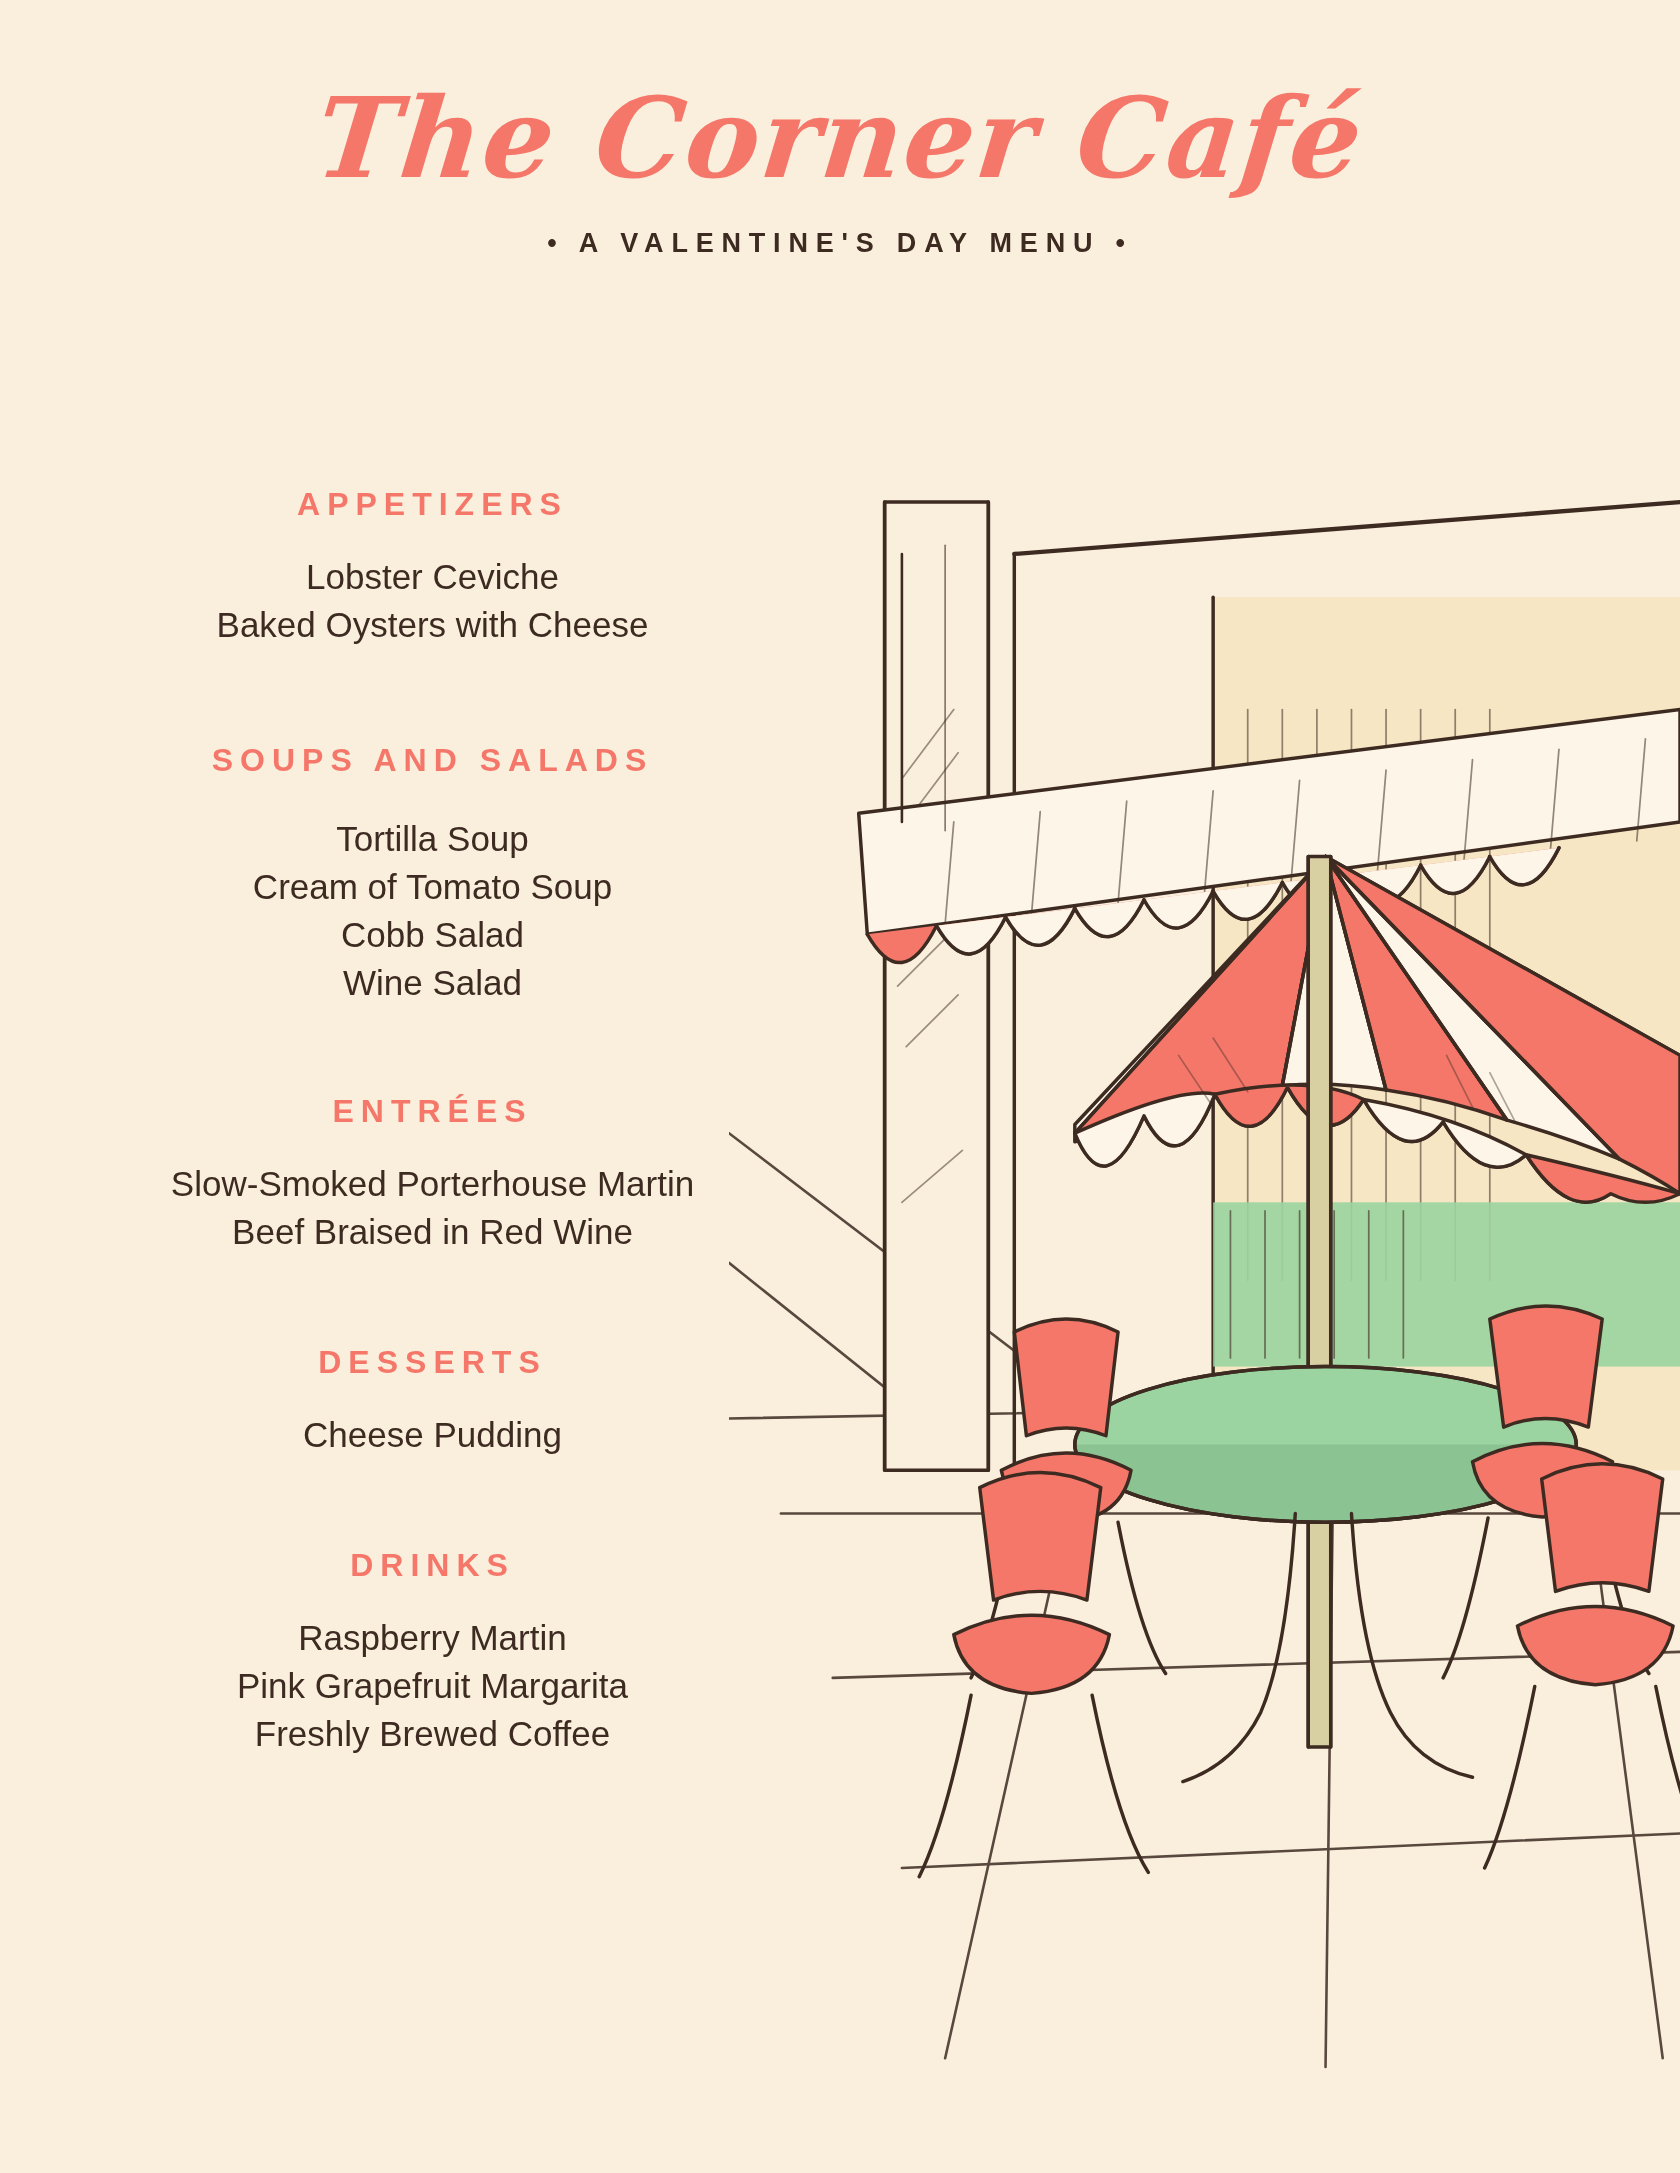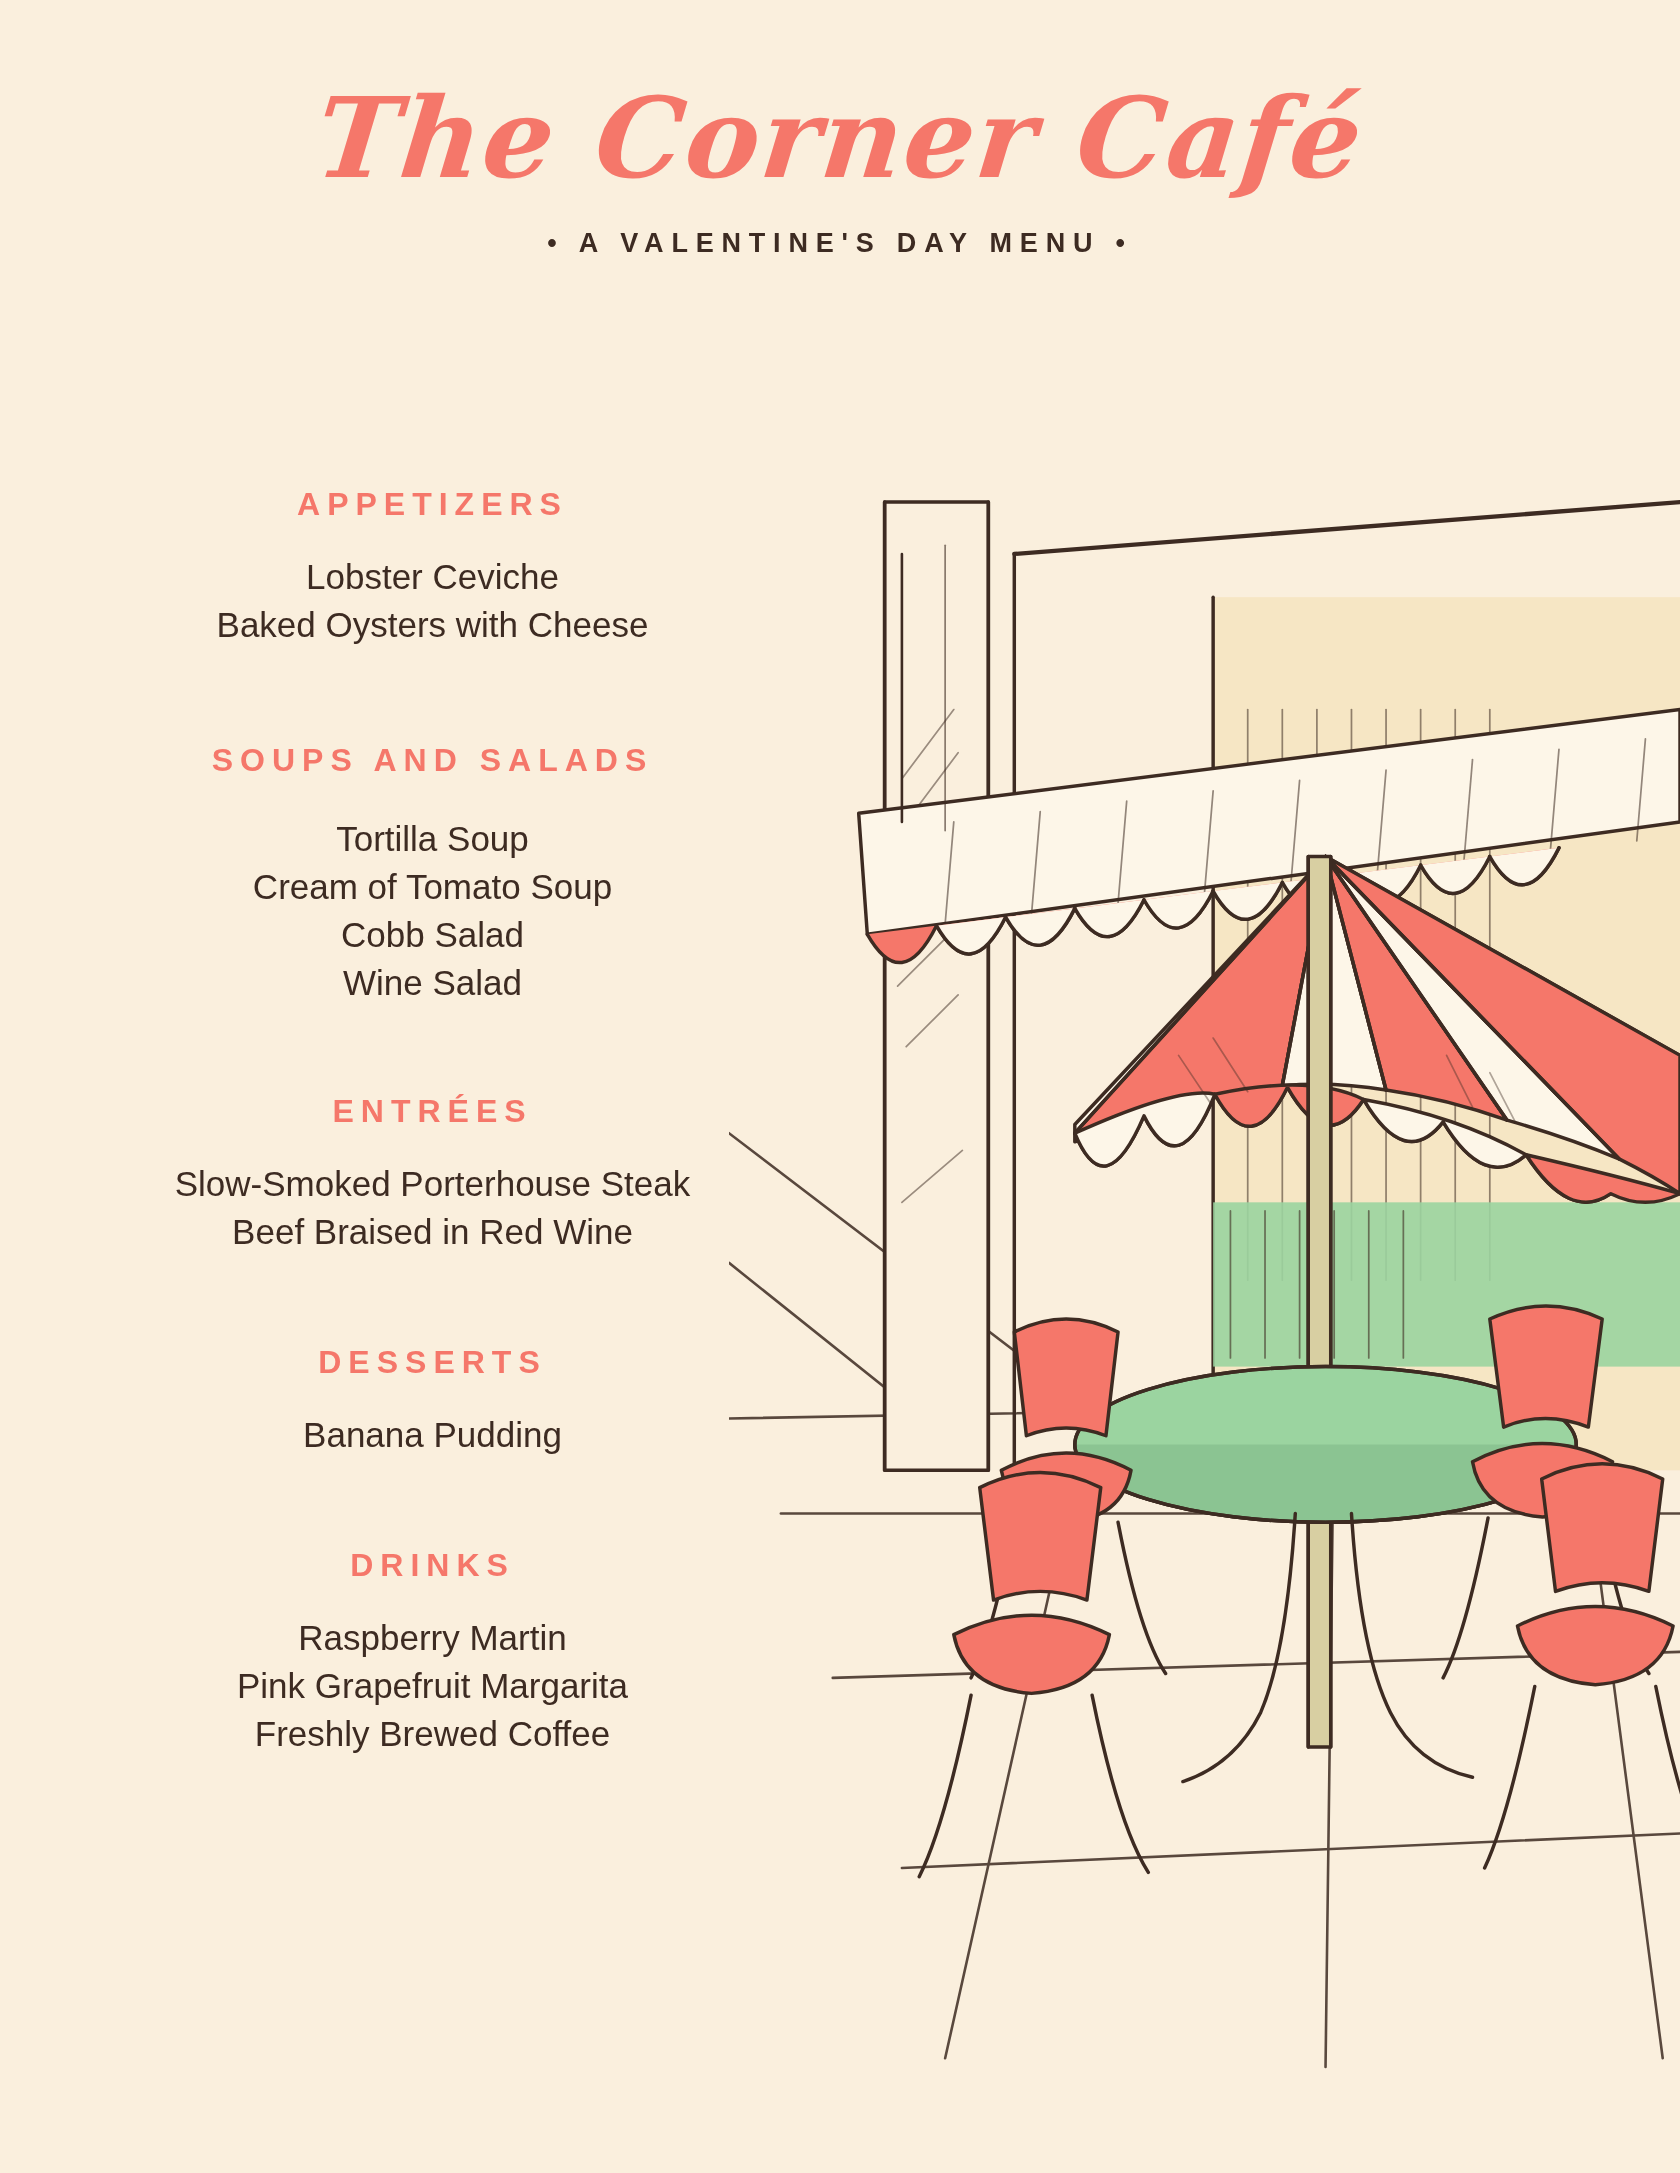--- a/index.html
+++ b/index.html
@@ -107,27 +107,27 @@
   <div class="section soups">
     <div class="section-title">SOUPS AND SALADS</div>
     <div class="item">Tortilla Soup</div>
     <div class="item">Cream of Tomato Soup</div>
     <div class="item">Cobb Salad</div>
     <div class="item">Wine Salad</div>
   </div>
 
   <div class="section entrees">
     <div class="section-title">ENTRÉES</div>
-    <div class="item">Slow-Smoked Porterhouse Steak</div>
+    <div class="item">Slow-Smoked Porterhouse Martin</div>
     <div class="item">Beef Braised in Red Wine</div>
   </div>
 
   <div class="section desserts">
     <div class="section-title">DESSERTS</div>
-    <div class="item">Banana Pudding</div>
+    <div class="item">Cheese Pudding</div>
   </div>
 
   <div class="section drinks">
     <div class="section-title">DRINKS</div>
     <div class="item">Raspberry Martin</div>
     <div class="item">Pink Grapefruit Margarita</div>
     <div class="item">Freshly Brewed Coffee</div>
   </div>
 
 </div>

